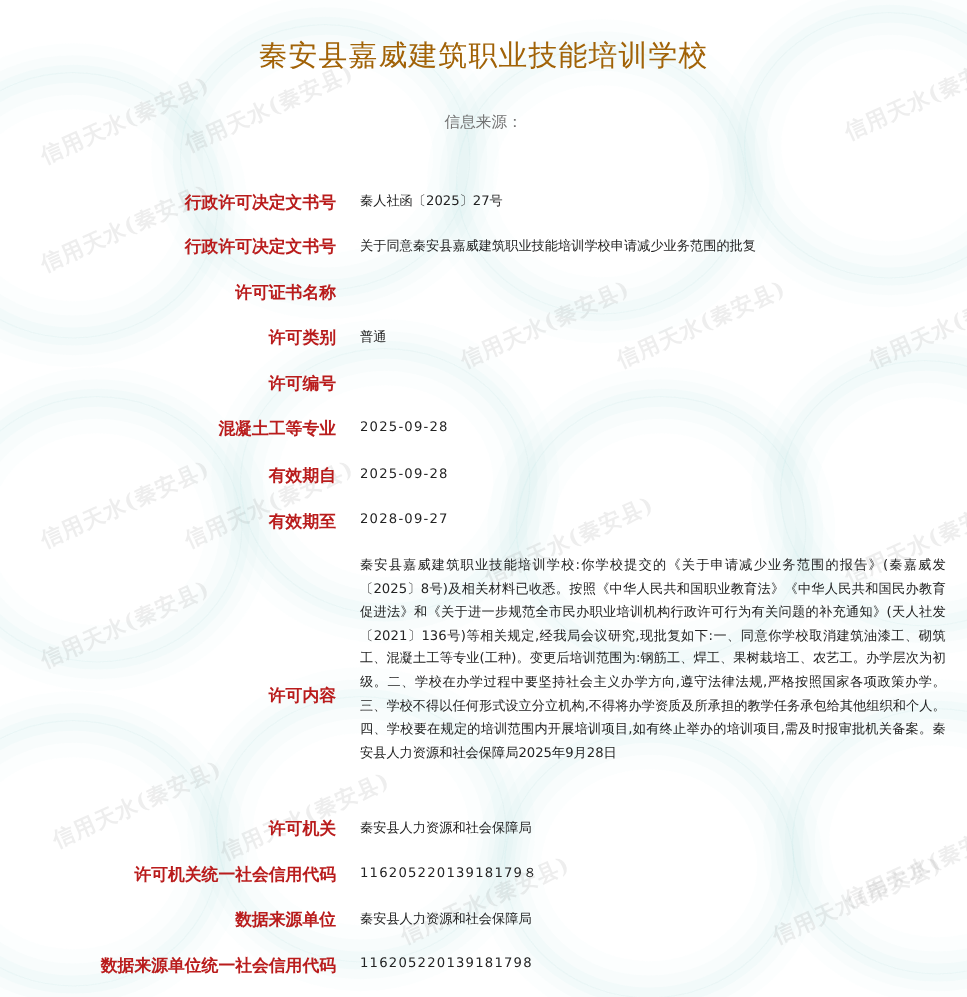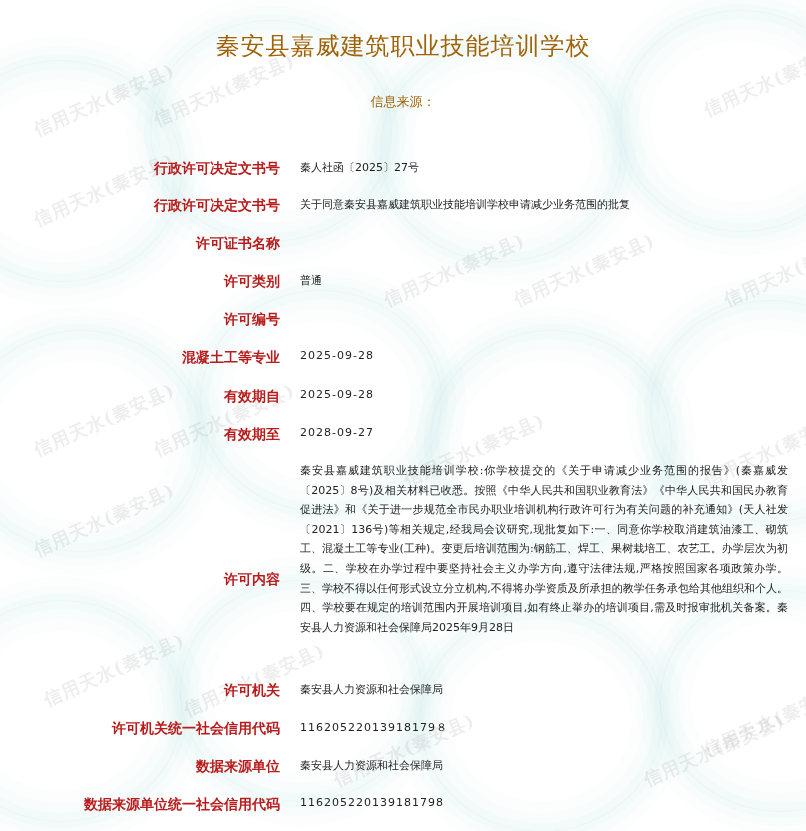--- a/index.html
+++ b/index.html
@@ -60,21 +60,21 @@
     color: #a16207;
     letter-spacing: 1px;
   }
   .source {
     position: absolute;
     left: 0;
     width: 806px;
     top: 93px;
     text-align: center;
     font-size: 13px;
-    color: #a16207;
+    color: #737373;
   }
   .row {
     position: absolute;
     left: 0;
     width: 806px;
   }
   .label {
     position: absolute;
     right: 526px; 
     font-family: "DejaVu Serif", serif;

